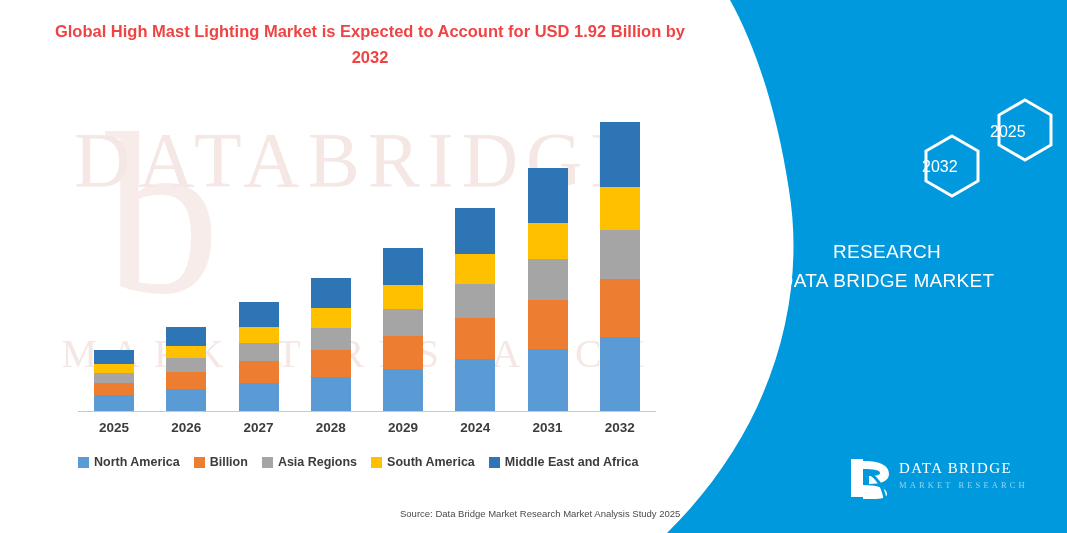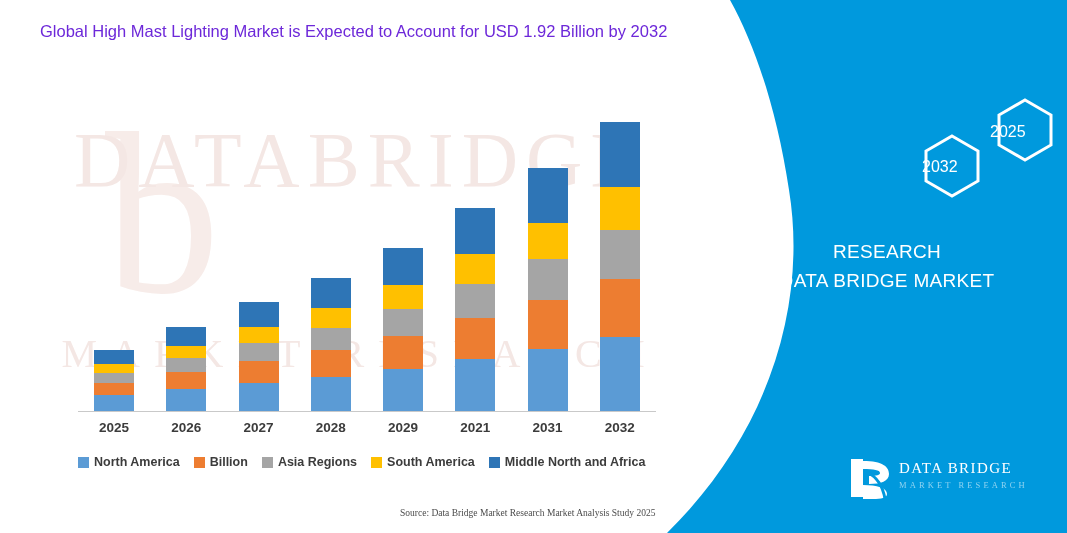--- a/index.html
+++ b/index.html
@@ -63,25 +63,25 @@
   .logo-sub {
     position: absolute; left: 52px; top: 25px;
     color: #8fd3f0; font-size: 8.5px; letter-spacing: 3.1px;
     font-family: "Liberation Serif", serif;
   }
 
   
   .chart-title {
     position: absolute;
     top: 18px; left: 40px; width: 660px;
-    text-align: left;
-    color: #6d28d9;
+    text-align: center;
+    color: #ef4444;
     font-size: 16.5px;
     line-height: 1.6;
-    font-weight: 400;
+    font-weight: 700;
   }
 
   .watermark {
     position: absolute;
     top: 95px; left: 0px; width: 720px; height: 330px;
     pointer-events: none;
     overflow: hidden;
   }
   .wm-line1, .wm-line2 {
     position: absolute;
@@ -149,21 +149,21 @@
   .footer-left {
     position: absolute;
     left: 70px; top: 508px;
     font-size: 9.5px; color: #4b4b4b;
     font-family: "Liberation Serif", serif;
   }
   .footer-right {
     position: absolute;
     left: 400px; top: 508px;
     font-size: 9.5px; color: #4b4b4b;
-    font-family: Liberation Serif, serif;
+    font-family: Liberation Sans, sans-serif;
   }
 </style>
 </head>
 <body>
 
 <div id="root">
 
   <div class="watermark">
     <div class="wm-b">b</div>
     <div class="wm-line1">DATABRIDGE</div>
@@ -249,21 +249,21 @@
       </div>
     <div class="axis-line"></div>
   </div>
 
   <div class="xlabels" id="xlabels">
       <div class="xlabel">2025</div>
       <div class="xlabel">2026</div>
       <div class="xlabel">2027</div>
       <div class="xlabel">2028</div>
       <div class="xlabel">2029</div>
-      <div class="xlabel">2021</div>
+      <div class="xlabel">2024</div>
       <div class="xlabel">2031</div>
       <div class="xlabel">2032</div>
     </div>
 
   <div class="legend" id="legend">
       <div class="legend-item">
         <span class="legend-swatch" style="background: rgb(91, 155, 213);"></span>
         <span class="legend-label">North America</span>
       </div>
       <div class="legend-item">
@@ -273,21 +273,21 @@
       <div class="legend-item">
         <span class="legend-swatch" style="background: rgb(165, 165, 165);"></span>
         <span class="legend-label">Asia Regions</span>
       </div>
       <div class="legend-item">
         <span class="legend-swatch" style="background: rgb(255, 192, 0);"></span>
         <span class="legend-label">South America</span>
       </div>
       <div class="legend-item">
         <span class="legend-swatch" style="background: rgb(46, 117, 182);"></span>
-        <span class="legend-label">Middle North and Africa</span>
+        <span class="legend-label">Middle East and Africa</span>
       </div>
     </div>
 
   <div class="footer-right">Source: Data Bridge Market Research  Market Analysis Study 2025</div>
 
   <div class="blue-panel">
     <svg width="400" height="533" viewBox="0 0 400 533">
       <path d="M 63 0 L 400 0 L 400 533 L 0 533 C 105 430 140 300 122 190 C 110 110 88 45 63 0 Z" fill="#0099dd"></path>
     </svg>
 

